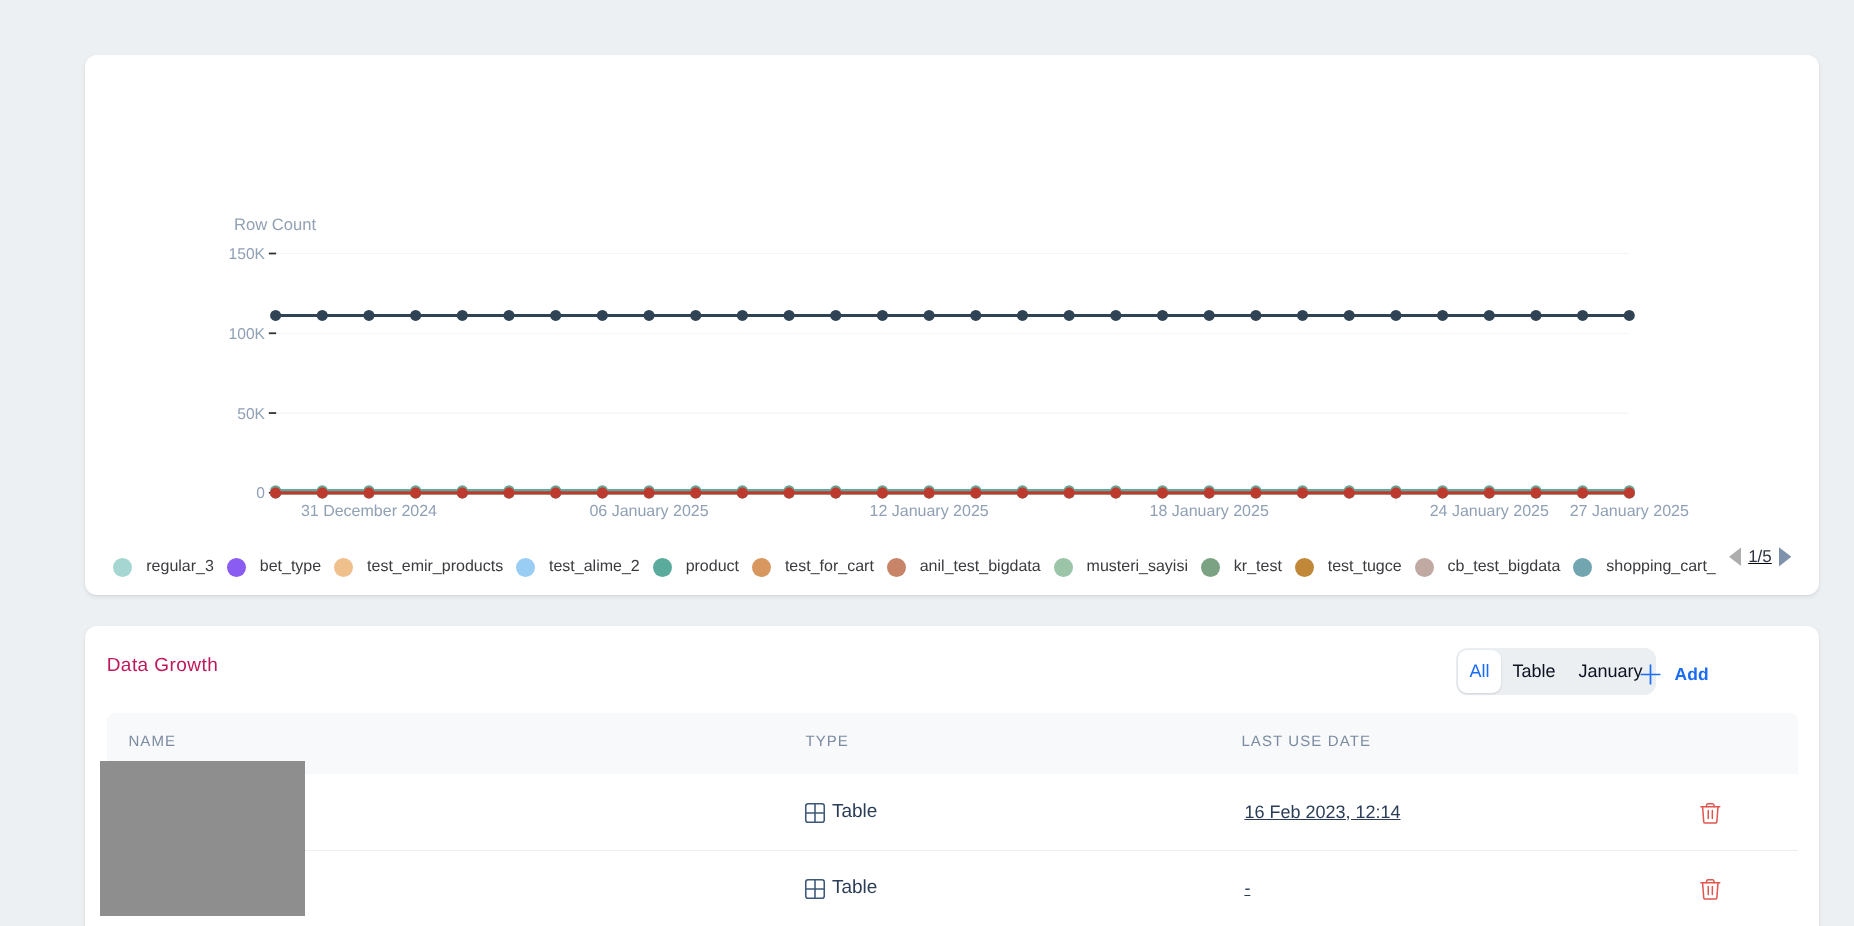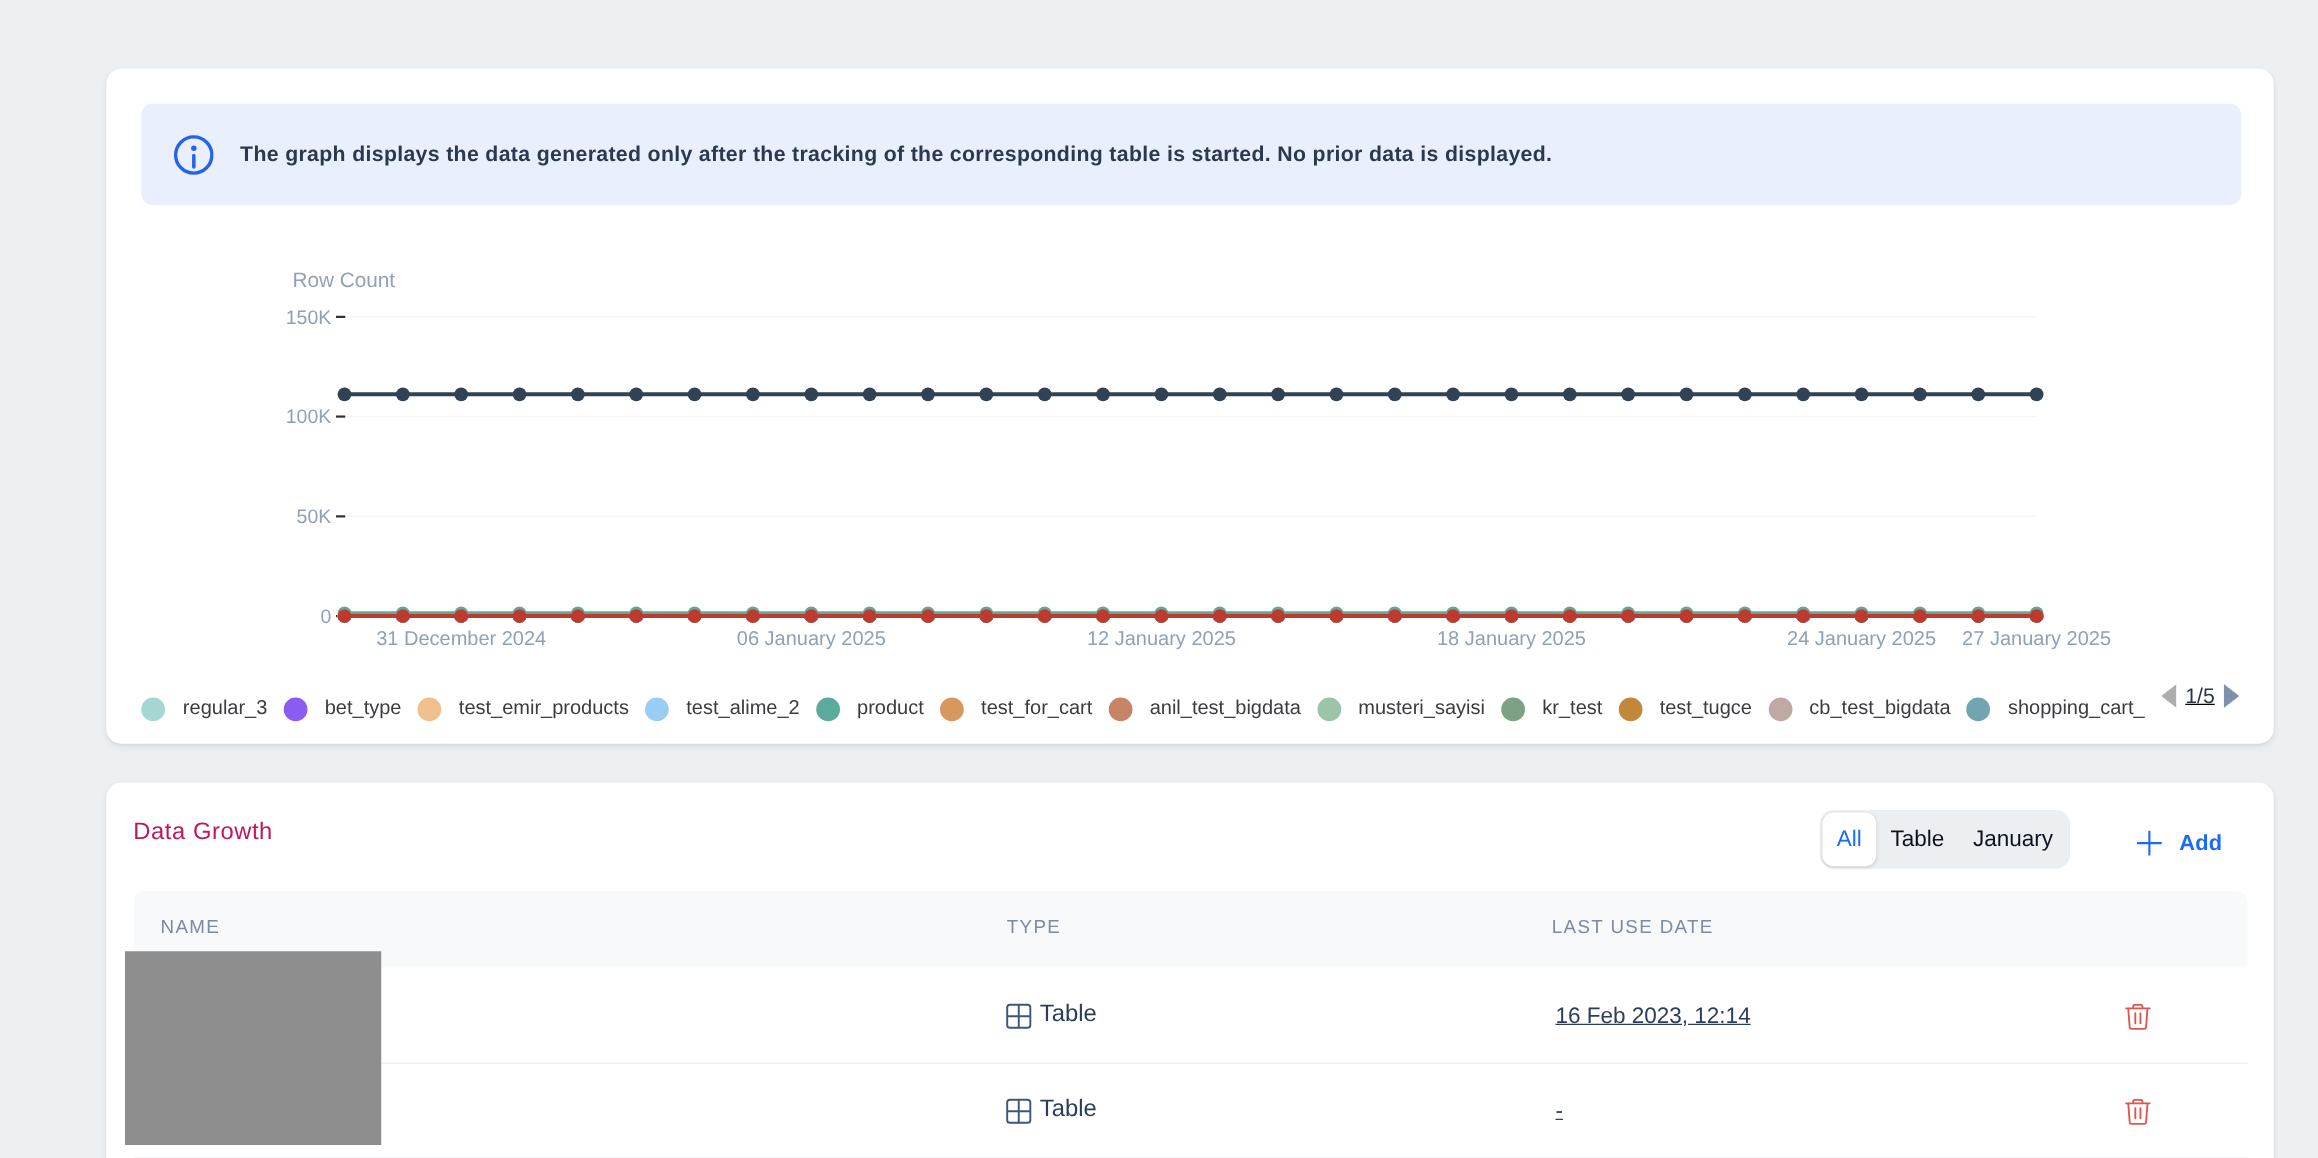--- a/index.html
+++ b/index.html
@@ -57,21 +57,21 @@
     background:#eceff2; border-radius:11.5px; padding:2px;
     display:flex; align-items:center; height:43.3px; box-sizing:content-box;
   }
   .seg .opt {
     font-size:18px; color:#0b1220; padding:0 11.5px; height:43.3px;
     display:flex; align-items:center; justify-content:center;
     border-radius:9px; white-space:nowrap;
   }
   .seg .opt.on { background:#fff; color:#1a6cf5; box-shadow:0 1px 2.5px rgba(16,24,40,.13); }
   .addbtn {
-    position:absolute; left:1624px; top:38px;
+    position:absolute; left:1555px; top:38px;
     display:flex; align-items:center; color:#1a6cf5; font-size:17.4px; font-weight:bold;
     letter-spacing:.2px;
   }
   .addbtn .plus { width:21px; height:21px; margin-right:13px; display:flex; }
 
   
   .thead {
     position:absolute; left:22px; top:87px; width:1691px; height:61px;
     background:#f7f9fb; border-radius:8px 8px 0 0;
   }
@@ -88,30 +88,20 @@
   .c-type .gi { width:22px; height:22px; margin-right:5.5px; display:flex; align-items:center; position:relative; top:1px;}
   .c-date { font-size:18px; color:#2c3e57;text-decoration:underline; }
   .c-del { }
   .redact { position:absolute; left:99.9px; top:760.8px; width:204.9px; height:155px; background:#8e8e8e; }
 </style>
 </head>
 <body>
 
 <div class="card" id="chart-card">
 
-  <div class="banner">
-    <span class="ico">
-      <svg width="32" height="32" viewBox="0 0 32 32" fill="none">
-        <circle cx="16" cy="16" r="14.5" stroke="#2563eb" stroke-width="2.7"></circle>
-        <circle cx="16.05" cy="10.6" r="2.2" fill="#2563eb"></circle>
-        <path d="M16.05 16.4 V25.6" stroke="#2563eb" stroke-width="2.8" stroke-linecap="round"></path>
-      </svg>
-    </span>
-    <span class="msg">The graph displays the data generated only after the tracking of the corresponding table is started. No prior data is displayed.</span>
-  </div>
 
   <svg id="chart" viewBox="0 0 1733.5 540">
       <text x="149" y="174.5" font-size="16.6" fill="#93a1b5" font-family="&quot;Liberation Sans&quot;, sans-serif">Row Count</text>
       <line x1="192" y1="437.8" x2="1544.3" y2="437.8" stroke="#f4f5f6" stroke-width="1.2"></line>
       <line x1="183.8" y1="437.8" x2="191.2" y2="437.8" stroke="#333333" stroke-width="1.8"></line>
       <text x="180" y="443.3" font-size="15.6" fill="#90a0b5" text-anchor="end" font-family="&quot;Liberation Sans&quot;, sans-serif">0</text>
       <line x1="192" y1="358.03333333333336" x2="1544.3" y2="358.03333333333336" stroke="#f4f5f6" stroke-width="1.2"></line>
       <line x1="183.8" y1="358.03333333333336" x2="191.2" y2="358.03333333333336" stroke="#333333" stroke-width="1.8"></line>
       <text x="180" y="363.53333333333336" font-size="15.6" fill="#90a0b5" text-anchor="end" font-family="&quot;Liberation Sans&quot;, sans-serif">50K</text>
       <line x1="192" y1="278.26666666666665" x2="1544.3" y2="278.26666666666665" stroke="#f4f5f6" stroke-width="1.2"></line>

